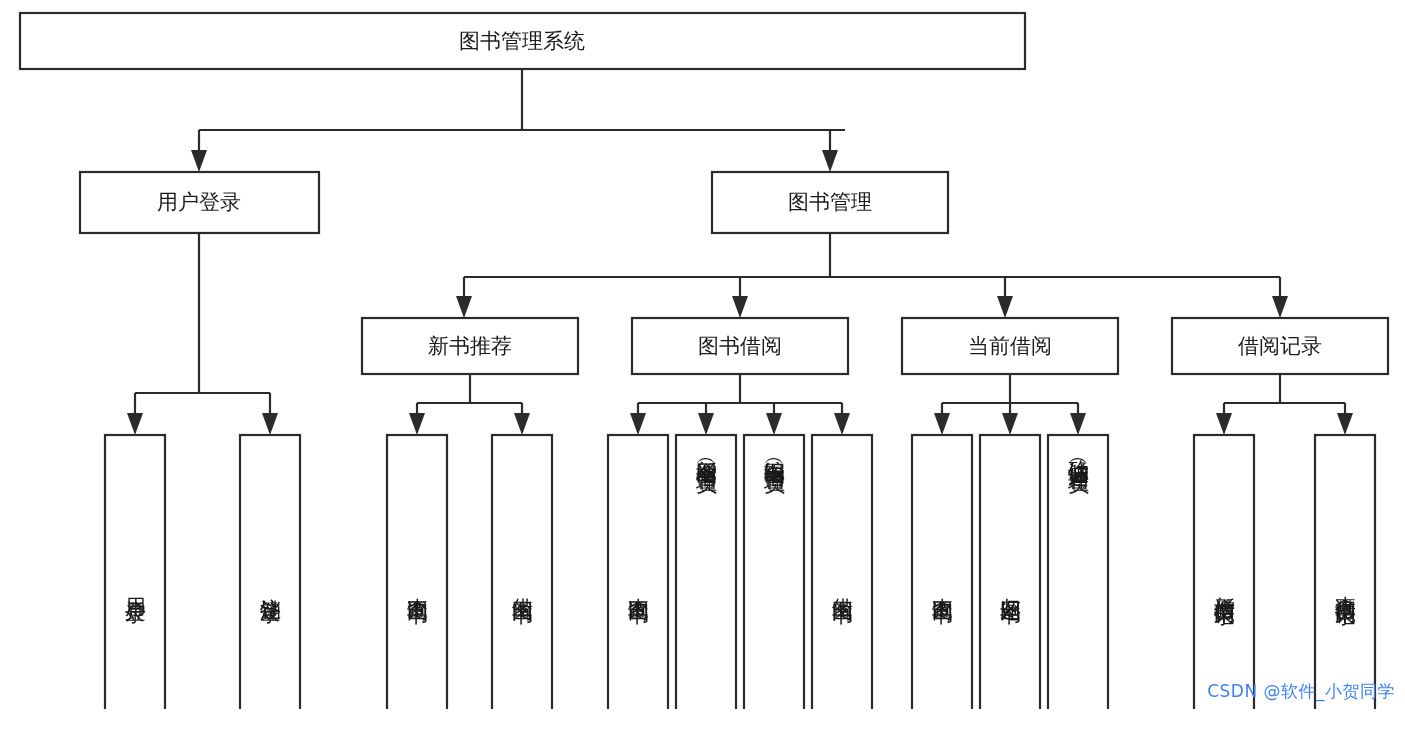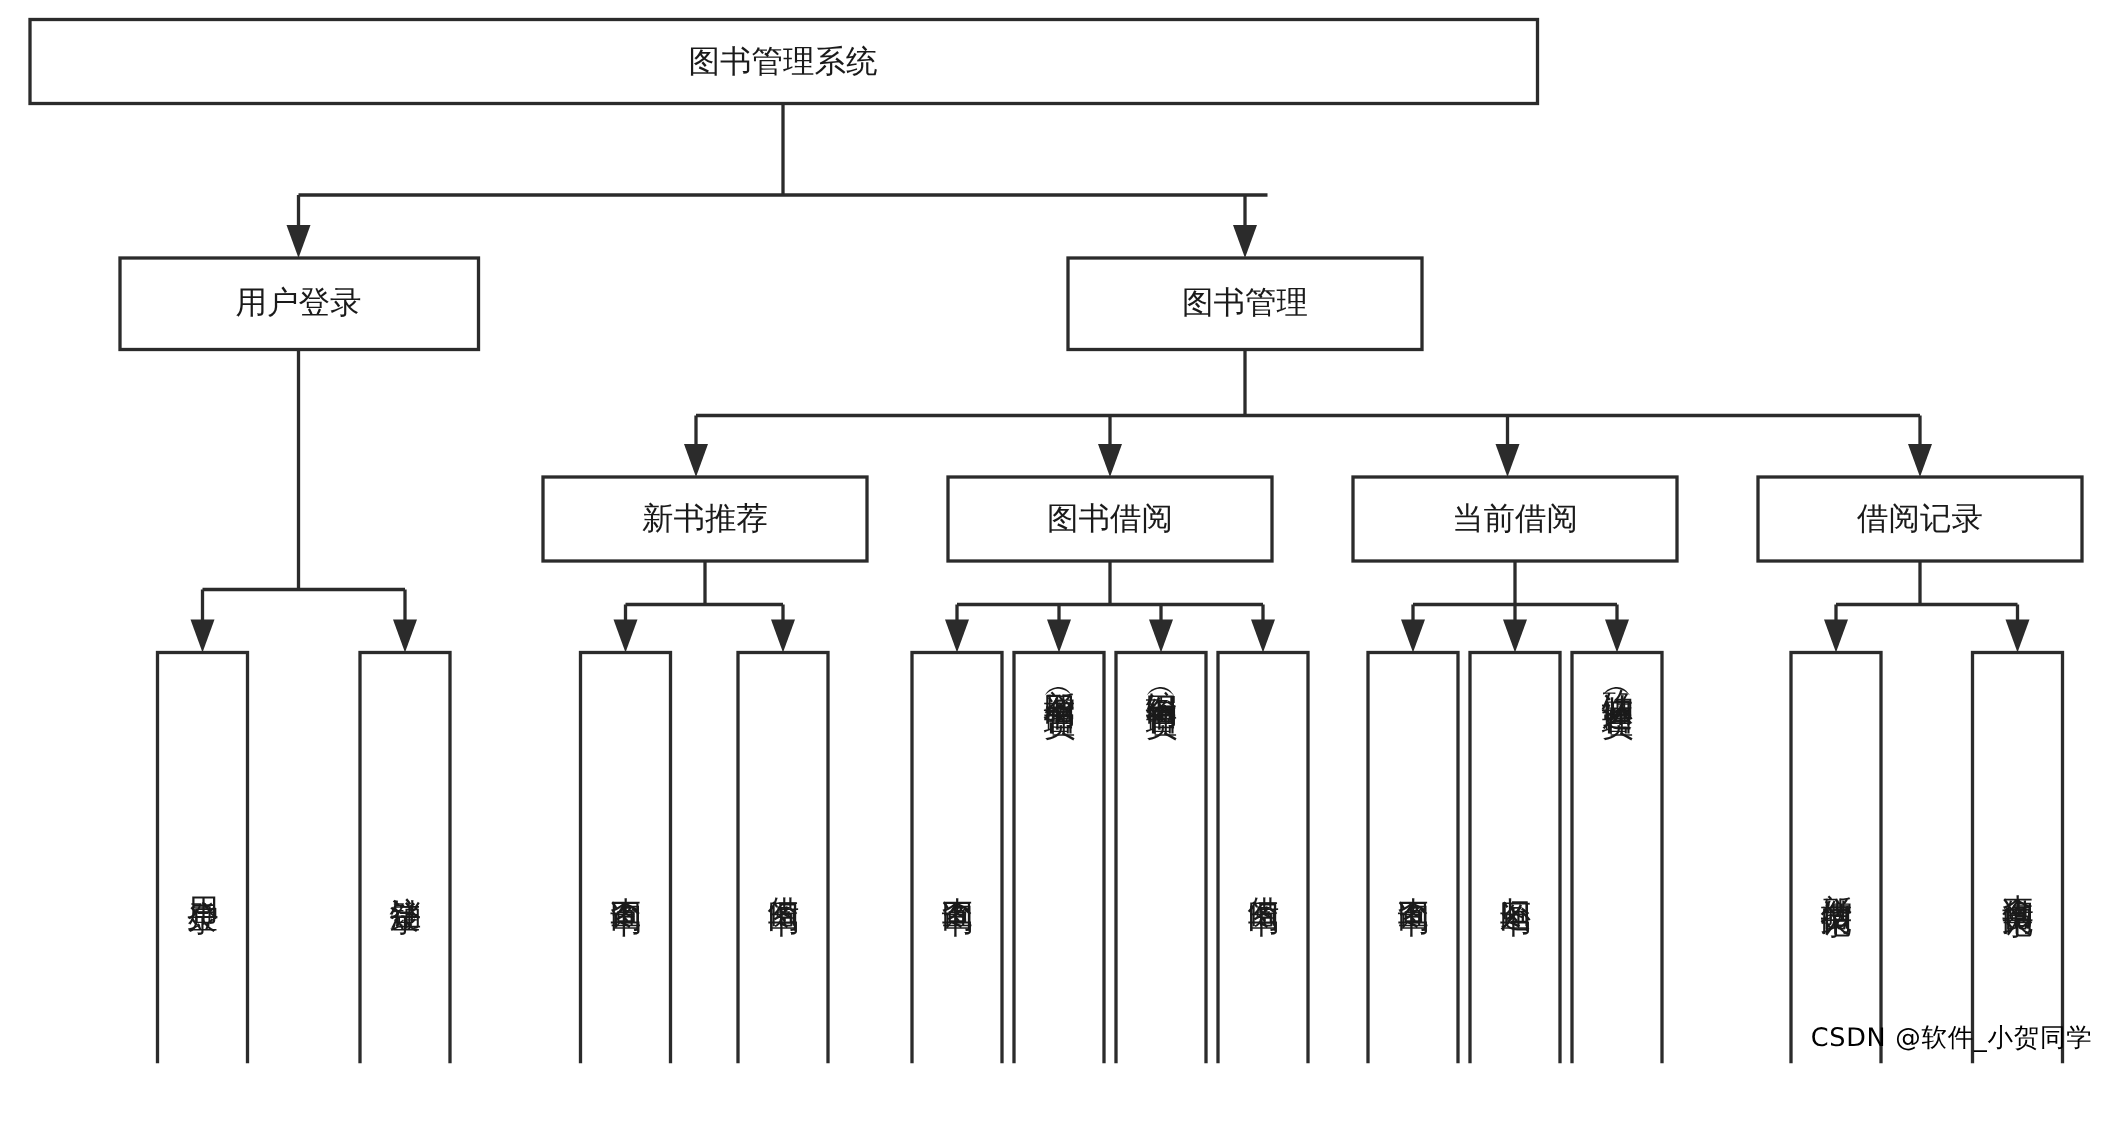--- a/index.html
+++ b/index.html
@@ -65,21 +65,21 @@
     letter-spacing: 2px;
     text-align: center;
     white-space: nowrap;
   }
   .watermark {
     position: absolute;
     right: 10px;
     bottom: 6px;
     font-family: "DejaVu Sans", "Liberation Sans", sans-serif;
     font-size: 17px;
-    color: #000000;
+    color: #3b82f6;
     letter-spacing: 0.5px;
     user-select: none;
   }
 </style>
 </head>
 <body>
 
 <div id="diagram-root">
 
   <svg class="canvas" viewBox="0 0 1405 747" xmlns="http://www.w3.org/2000/svg">

